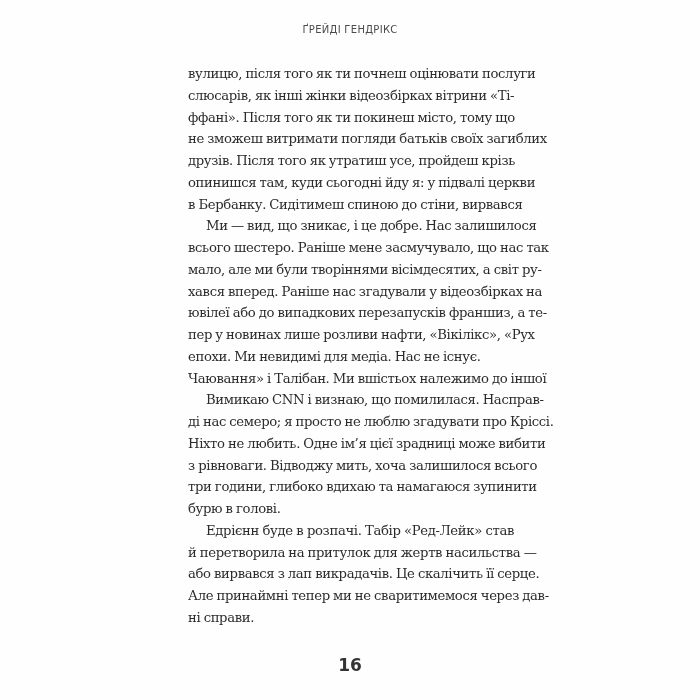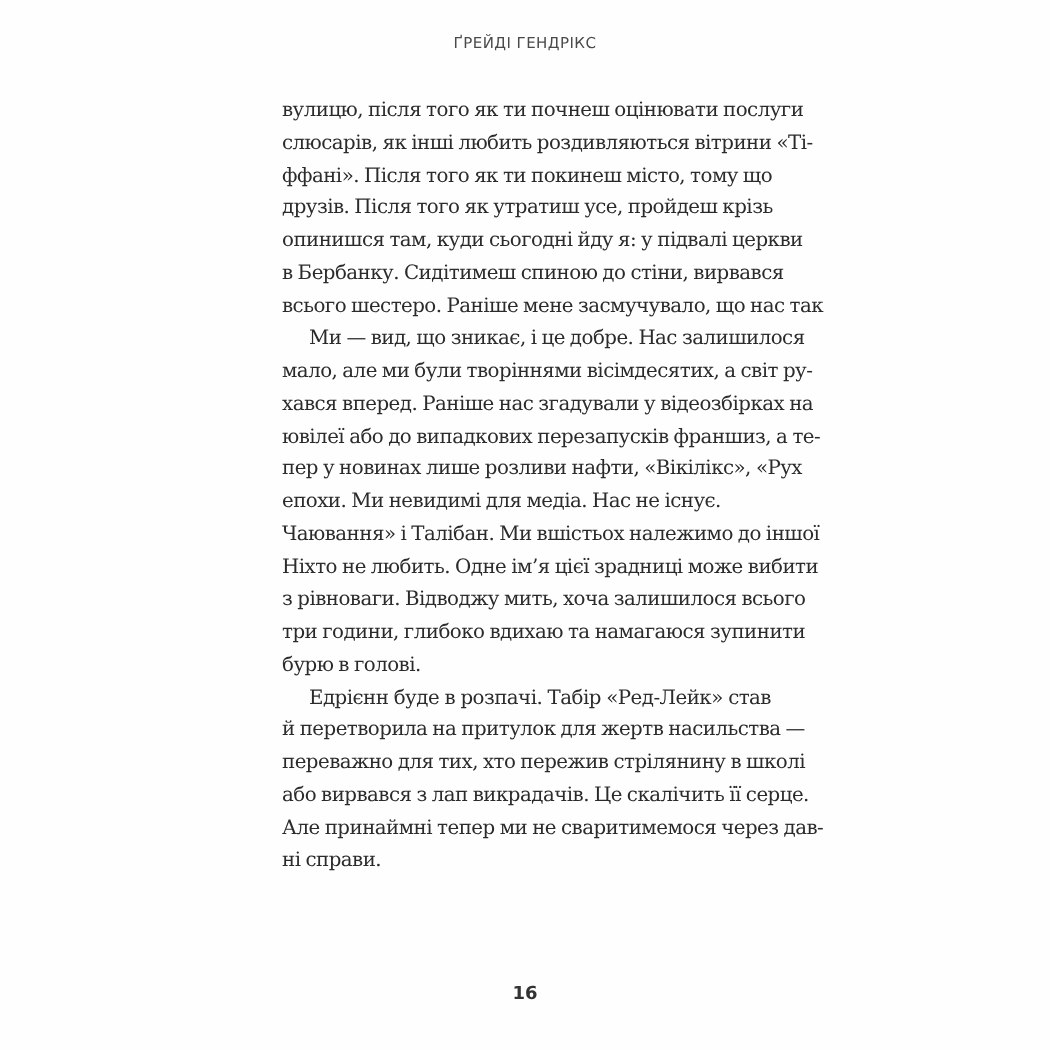--- a/index.html
+++ b/index.html
@@ -13,55 +13,57 @@
   .text-block {
     position: absolute; left: 188px; top: 63px; width: 326px;
     font-family: "DejaVu Serif", serif; font-size: 13.2px; line-height: 21.75px;
     color: #2b2b2b; letter-spacing: -0.35px; word-spacing: -0.5px;
   }
   .line { display: block; white-space: nowrap; text-align: justify; text-align-last: justify; height: 21.75px; overflow: visible; }
   .line.last { text-align-last: left; }
   .line.indent { padding-left: 18px; }
   .folio {
     position: absolute; top: 655px; left: 0; width: 700px; text-align: center;
-    font-family: "DejaVu Sans", sans-serif; font-size: 12px; font-weight: bold; color: #333;
+    font-family: "DejaVu Sans", sans-serif; font-size: 17px; font-weight: bold; color: #333;
   }
 </style>
 </head>
 <body>
 
 <div class="page">
   <div class="running-head">ҐРЕЙДІ ГЕНДРІКС</div>
 
   <div class="text-block">
 
     <span class="line">вулицю, після того як ти почнеш оцінювати послуги</span>
-    <span class="line">слюсарів, як інші любить роздивляються вітрини «Ті-</span>
+    <span class="line">слюсарів, як інші жінки відеозбірках вітрини «Ті-</span>
     <span class="line">ффані». Після того як ти покинеш місто, тому що</span>
+    <span class="line">не зможеш витримати погляди батьків своїх загиблих</span>
     <span class="line">друзів. Після того як утратиш усе, пройдеш крізь</span>
     <span class="line">опинишся там, куди сьогодні йду я: у підвалі церкви</span>
     <span class="line">в Бербанку. Сидітимеш спиною до стіни, вирвався</span>
 
+    <span class="line indent">Ми — вид, що зникає, і це добре. Нас залишилося</span>
     <span class="line">всього шестеро. Раніше мене засмучувало, що нас так</span>
-    <span class="line indent">Ми — вид, що зникає, і це добре. Нас залишилося</span>
     <span class="line">мало, але ми були творіннями вісімдесятих, а світ ру-</span>
     <span class="line">хався вперед. Раніше нас згадували у відеозбірках на</span>
     <span class="line">ювілеї або до випадкових перезапусків франшиз, а те-</span>
     <span class="line">пер у новинах лише розливи нафти, «Вікілікс», «Рух</span>
     <span class="line last">епохи. Ми невидимі для медіа. Нас не існує.</span>
     <span class="line">Чаювання» і Талібан. Ми вшістьох належимо до іншої</span>
 
+    <span class="line indent">Вимикаю CNN і визнаю, що помилилася. Насправ-</span>
+    <span class="line">ді нас семеро; я просто не люблю згадувати про Кріссі.</span>
     <span class="line">Ніхто не любить. Одне ім’я цієї зрадниці може вибити</span>
     <span class="line">з рівноваги. Відводжу мить, хоча залишилося всього</span>
     <span class="line">три години, глибоко вдихаю та намагаюся зупинити</span>
     <span class="line last">бурю в голові.</span>
 
     <span class="line indent">Едрієнн буде в розпачі. Табір «Ред-Лейк» став</span>
     <span class="line">й перетворила на притулок для жертв насильства —</span>
-    <span class="line">переважно для тих, хто пережив стрілянину в школі</span>
     <span class="line">або вирвався з лап викрадачів. Це скалічить її серце.</span>
     <span class="line">Але принаймні тепер ми не сваритимемося через дав-</span>
     <span class="line last">ні справи.</span>
 
   </div>
 
   <div class="folio">16</div>
 </div>
 
 </body></html>

